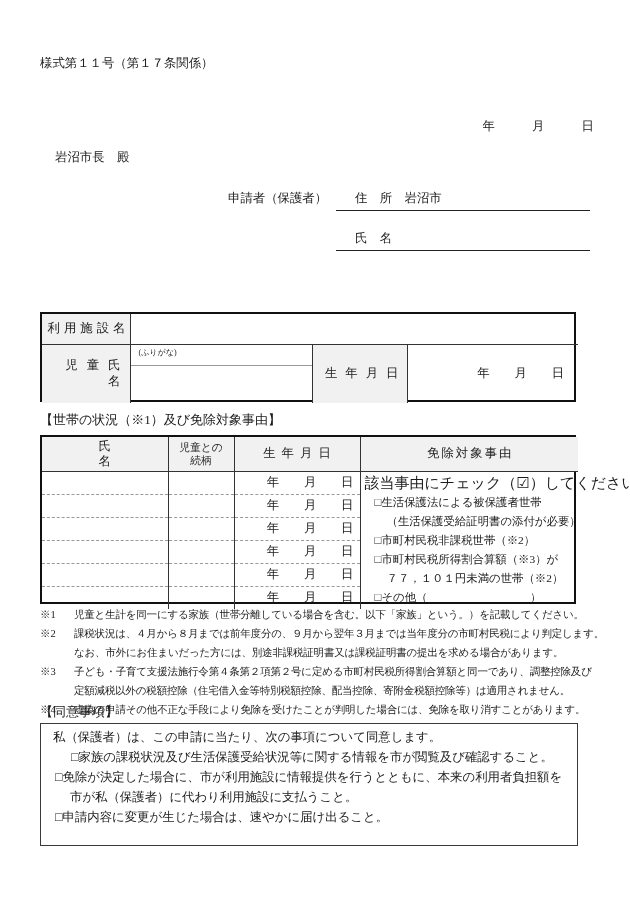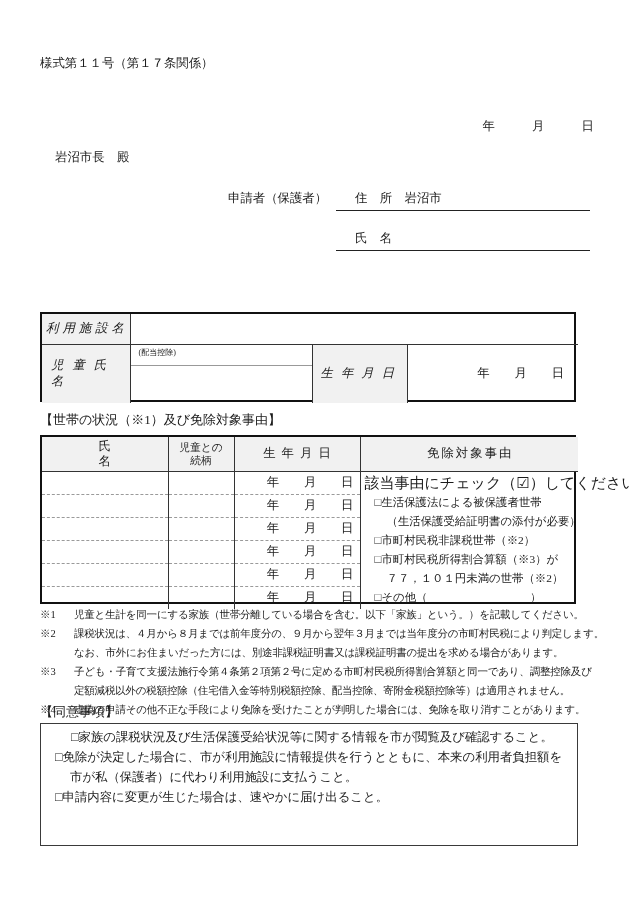--- a/index.html
+++ b/index.html
@@ -18,21 +18,21 @@
   #paragraph{left:40px;top:268px;width:552px;line-height:20px;}
   
   .twrap{border:2px solid #111;box-sizing:border-box;background:#fff;}
   table{border-collapse:collapse;table-layout:fixed;width:100%;height:100%;}
   td,th{padding:0;font-weight:normal;font-size:12.4px;vertical-align:middle;}
   .gray{background:#f1f1f1;}
   .br{border-right:1px solid #333;}
   .bb{border-bottom:1px solid #333;}
   .bd{border-bottom:1px dashed #9a9a9a;}
   #table1-wrap{left:40px;top:312px;width:536px;height:90px;}
-  #table1 .lbl{text-align:left;font-style:italic;}
+  #table1 .lbl{text-align:right;}
   .ls4{letter-spacing:4px;padding-left:4px;}
   .ls8{letter-spacing:8px;padding-left:8px;}
   .ls9{letter-spacing:9px;padding-left:9px;}
   .ls6{letter-spacing:6px;padding-left:6px;}
   .ls2{letter-spacing:2px;padding-left:2px;}
   .lsname{letter-spacing:40px;padding-left:40px;}
   .furi-top{height:21px;border-bottom:1px solid #999;font-size:8px;color:#222;padding:3px 0 0 8px;box-sizing:border-box;}
   .furi-bottom{height:37px;}
   .dcell1{text-align:right;padding-right:14px;}
   #heading2{left:40px;top:412px;font-size:13px;}
@@ -81,21 +81,21 @@
           <col style="width:171px">
         </colgroup>
       <tbody>
           <tr style="height:30px">
         <td class="lbl gray br bb ls4">利用施設名</td>
         <td class="bb" colspan="3"></td>
       </tr>
       <tr style="height:58px">
         <td class="lbl gray br ls9">児童氏名</td>
         <td class="br" style="vertical-align:top">
-          <div class="furi-top">(配当控除)</div>
+          <div class="furi-top">(ふりがな)</div>
           <div class="furi-bottom"></div>
         </td>
         <td class="lbl gray br ls8">生年月日</td>
         <td class="dcell1">年　　月　　日</td>
       </tr>
     </tbody>
       </table>
   </div>
 
   <div class="abs" id="heading2">【世帯の状況（※1）及び免除対象事由】</div>
@@ -174,18 +174,19 @@
       <div class="nline"><span class="u">定額減税以外の税額控除（住宅借入金等特別税額控除、配当控除、寄附金税額控除等）は適用されません。</span></div>
     </div>
     <div class="note nline">
       <span class="nlbl">※4</span><span>虚偽の申請その他不正な手段により免除を受けたことが判明した場合には、免除を取り消すことがあります。</span>
     </div>
   </div>
 
   <div class="abs" id="heading3">【同意事項】</div>
 
   <div class="abs" id="consent-box">
+    <div>私（保護者）は、この申請に当たり、次の事項について同意します。</div>
     <div class="c-item" style="margin-left:18px"><span class="cb">□</span><span>家族の課税状況及び生活保護受給状況等に関する情報を市が閲覧及び確認すること。</span></div>
     <div class="c-item" style="margin-left:2px"><span class="cb">□</span><span>免除が決定した場合に、市が利用施設に情報提供を行うとともに、本来の利用者負担額を市が私（保護者）に代わり利用施設に支払うこと。</span></div>
     <div class="c-item" style="margin-left:2px"><span class="cb">□</span><span>申請内容に変更が生じた場合は、速やかに届け出ること。</span></div>
   </div>
 
 </div>
 
 </body></html>

